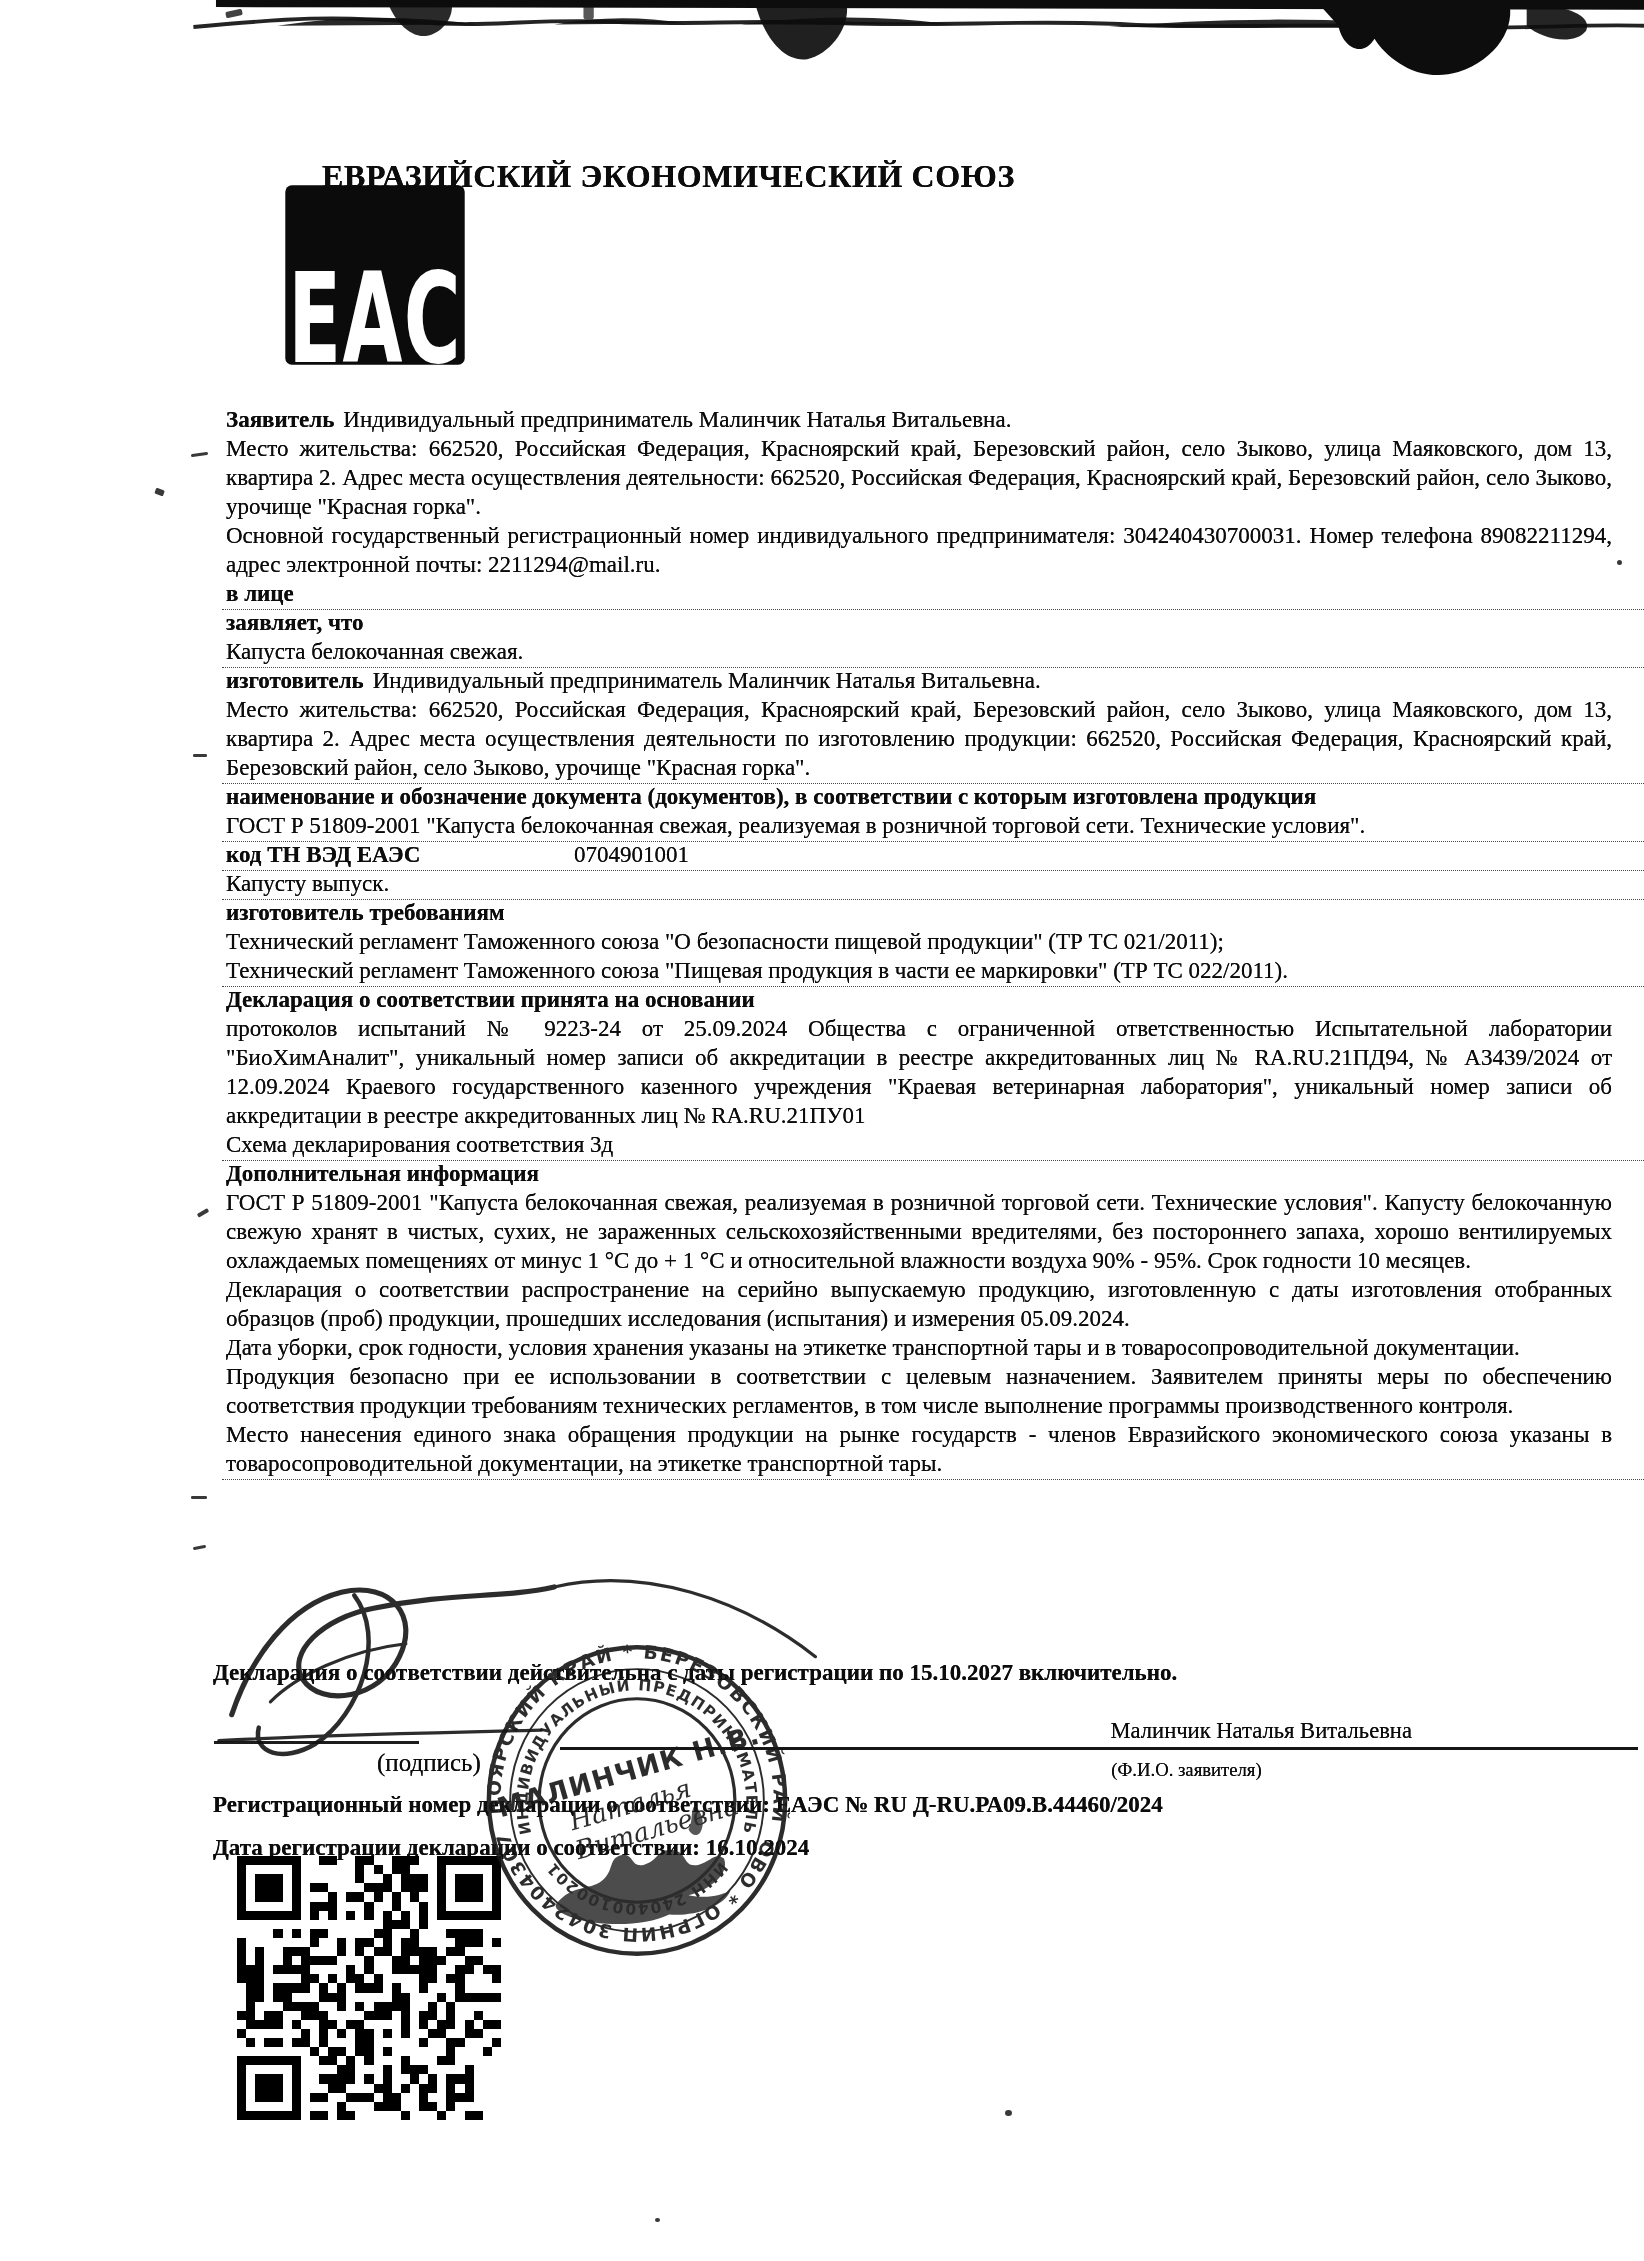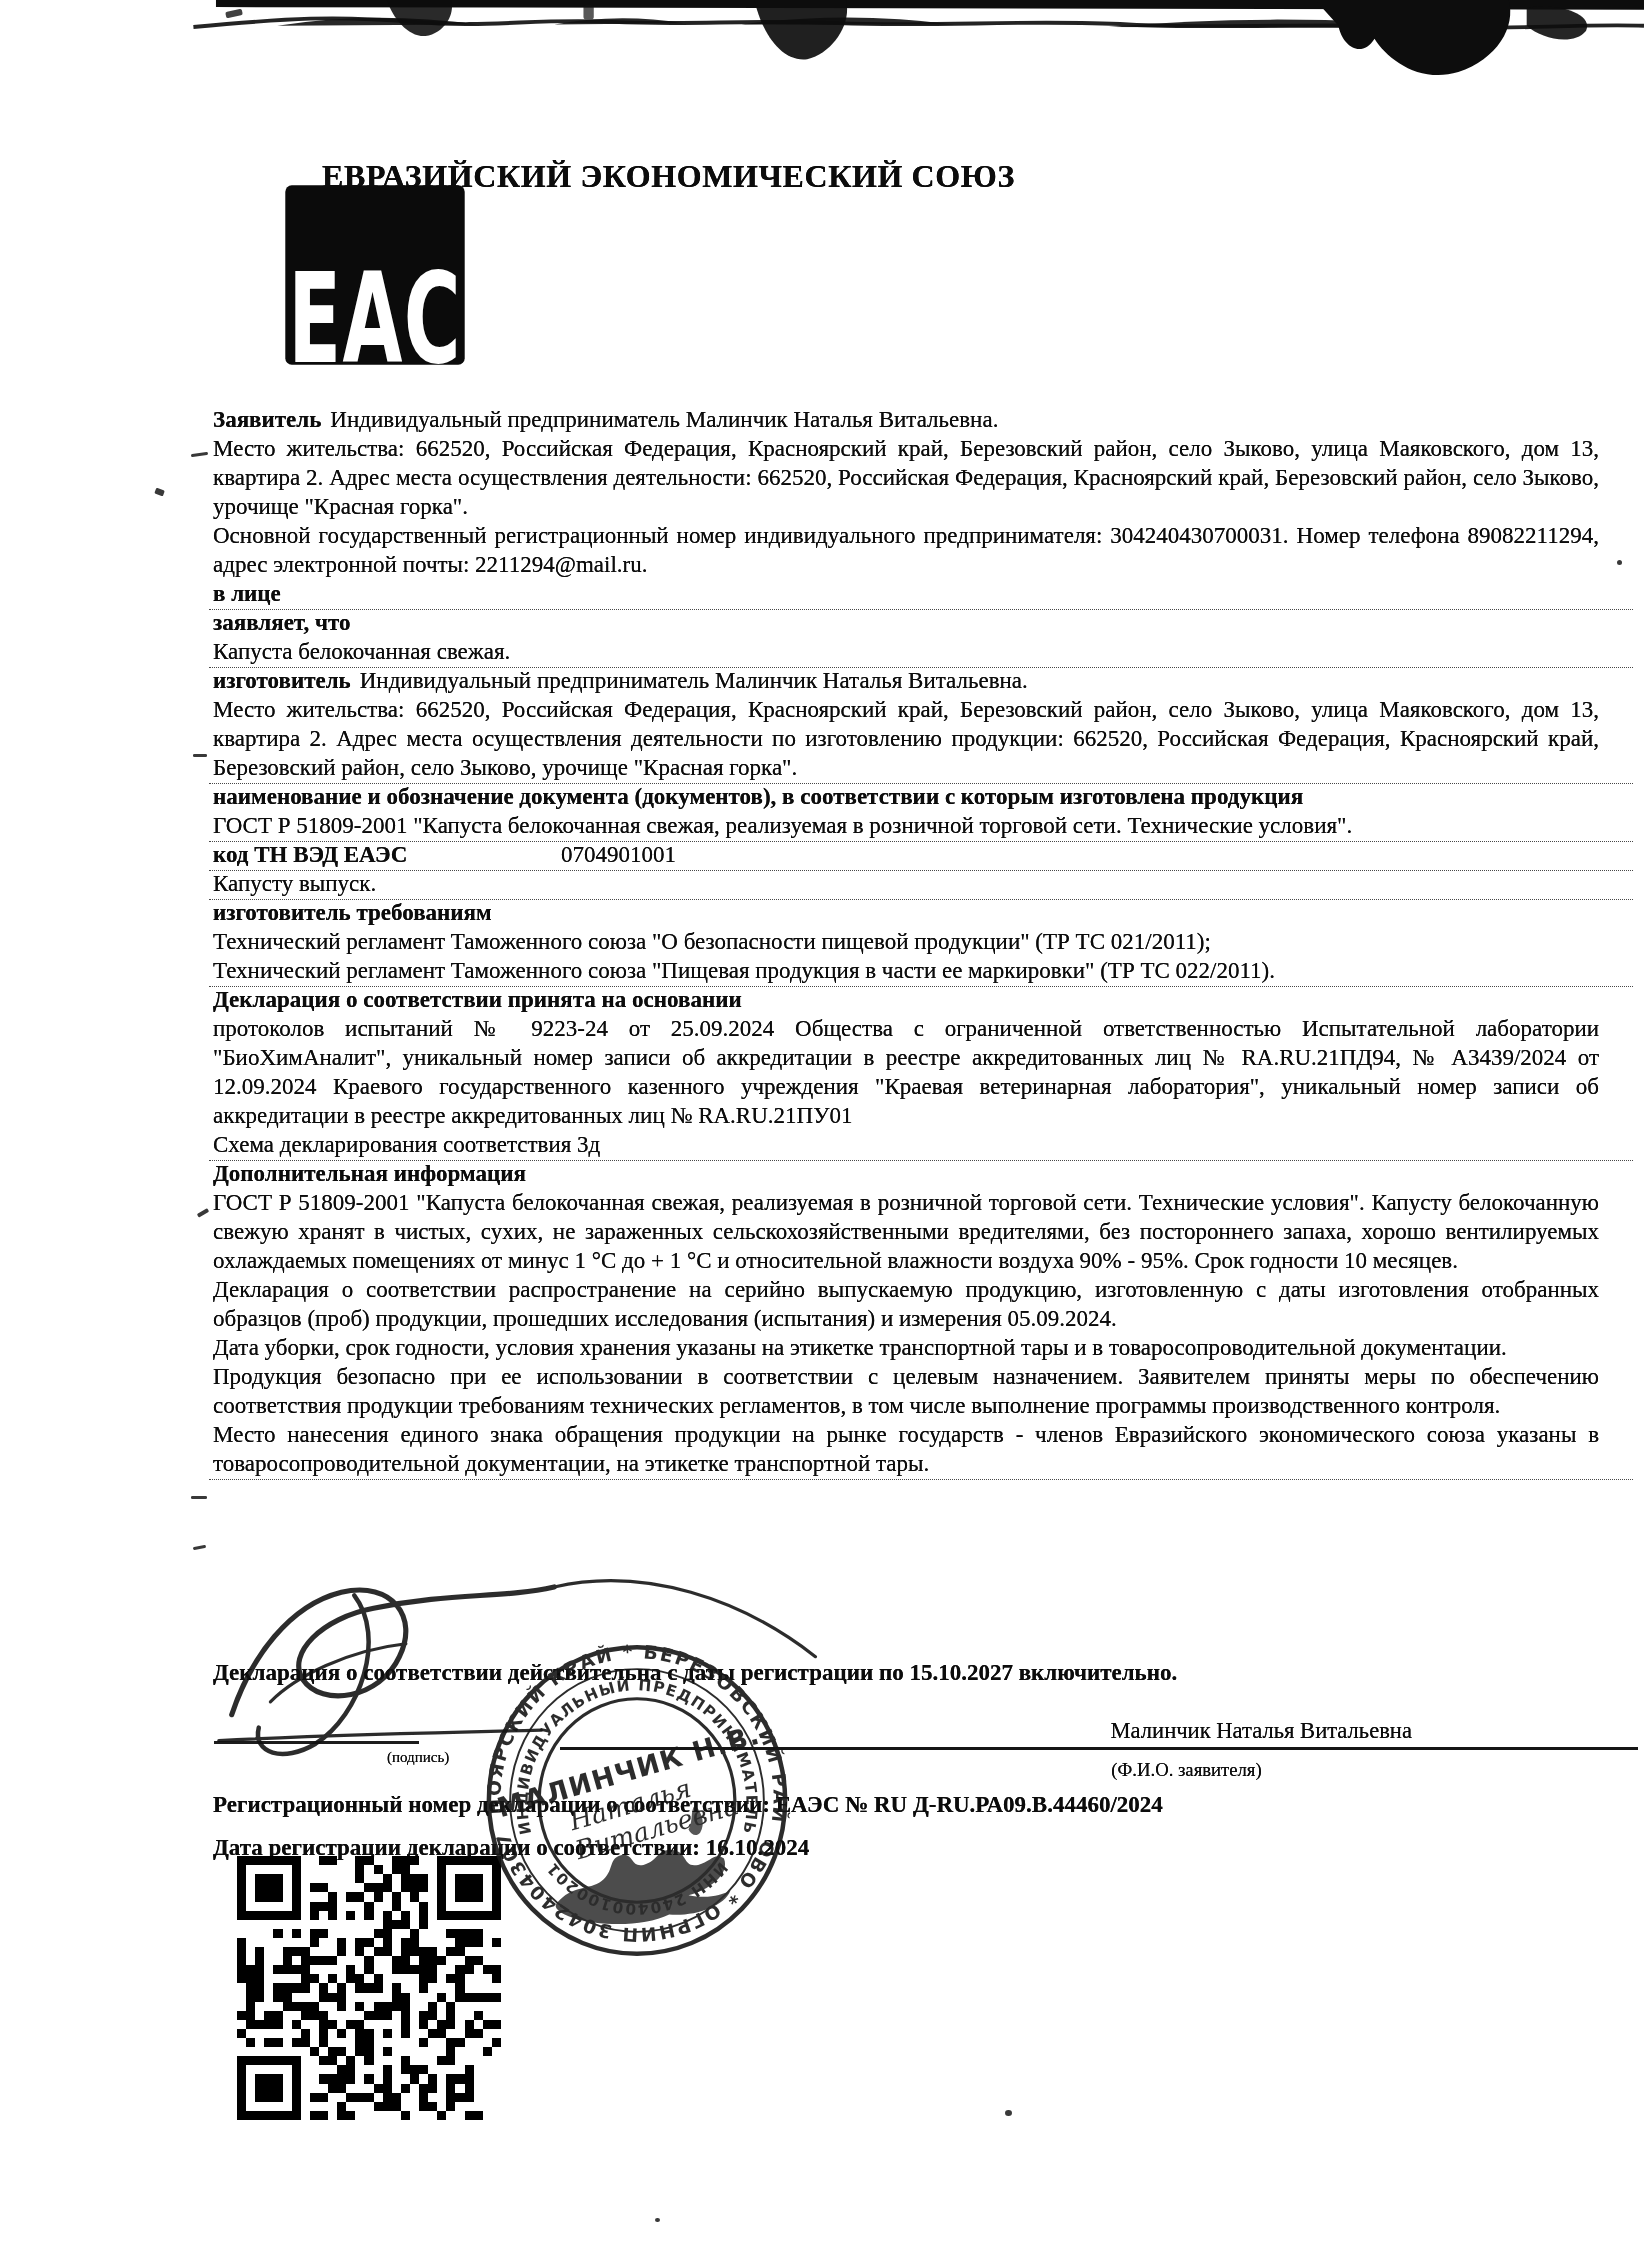--- a/index.html
+++ b/index.html
@@ -8,36 +8,36 @@
     font-family:"Liberation Serif","DejaVu Serif",serif; color:#0c0c0c; overflow:hidden;
   }
   
   .eac-logo{position:absolute; left:284px; top:184px; width:182px; height:182px;}
   .title{position:absolute; left:322px; top:153px; width:1096px; z-index:1;}
   .title .t1,.title .t2{
     font-weight:700; font-size:32px; letter-spacing:0.6px; line-height:46px;
     text-shadow:0 0 0.6px #000;
   }
   
-  .content{position:absolute; left:213px; top:405px; width:1386px; z-index:1;}
+  .content{position:absolute; left:226px; top:405px; width:1386px; z-index:1;}
   .content p{margin:0; font-size:23px; line-height:29px; text-align:justify; text-shadow:0 0 0.4px #222;}
   .b{font-weight:700; margin-right:9px;}
   .ul{position:relative;}
   .ul::after{
     content:""; position:absolute; left:-3.9px; right:-34px; bottom:-1.9px;
     border-bottom:1.9px dotted rgba(30,30,30,.82);
   }
   .tab1{display:inline-block; width:348px; margin-right:0;}
   
   .abs{position:absolute; font-size:23px; text-shadow:0 0 0.4px #222;}
   .bold{font-weight:700;}
   .validity{left:213px; top:1660px; width:1386px; z-index:1;}
   .sig-line-left{position:absolute; left:214px; top:1741px; width:205px; height:2.6px; background:#1c1c1c; z-index:2;}
   .sig-line-right{position:absolute; left:560px; top:1747px; width:1078px; height:2.6px; background:#161616; z-index:2;}
-  .sign-caption{left:387px; top:1749px; font-size:15px; z-index:3;}
+  .sign-caption{left:377px; top:1749px; font-size:25px; z-index:3;}
   .fio-name{left:961px; top:1718px; width:451px; text-align:right; font-size:22.6px; z-index:1;}
   .fio-caption{left:961px; top:1759px; width:451px; text-align:center; font-size:18.7px; z-index:1;}
   .regnum{left:213px; top:1792px; width:1386px; z-index:1;}
   .regdate{left:213px; top:1835px; width:1386px; z-index:1;}
   
   .top-noise{position:absolute; left:0; top:0; width:1644px; height:103px; z-index:0;}
   .qr{position:absolute; left:237px; top:1856px; width:264px; height:264px; z-index:2;}
   .stamp{position:absolute; left:476px; top:1636px; width:322px; height:329px; z-index:4; opacity:.9;}
   .signature{position:absolute; left:193px; top:1547px; width:645px; height:258px; z-index:3; opacity:.88;}
   .speck{position:absolute; background:#161616; border-radius:1.3px; opacity:.85; z-index:0;}

